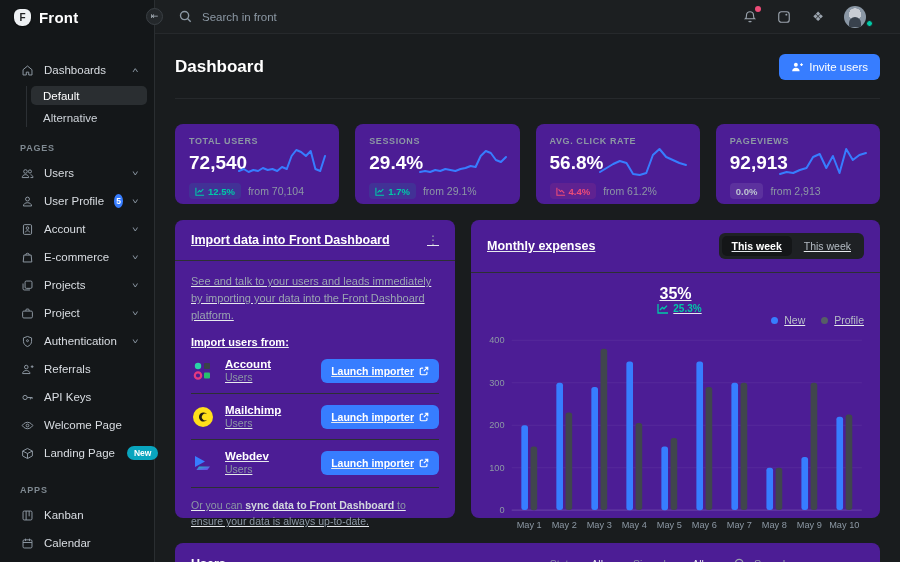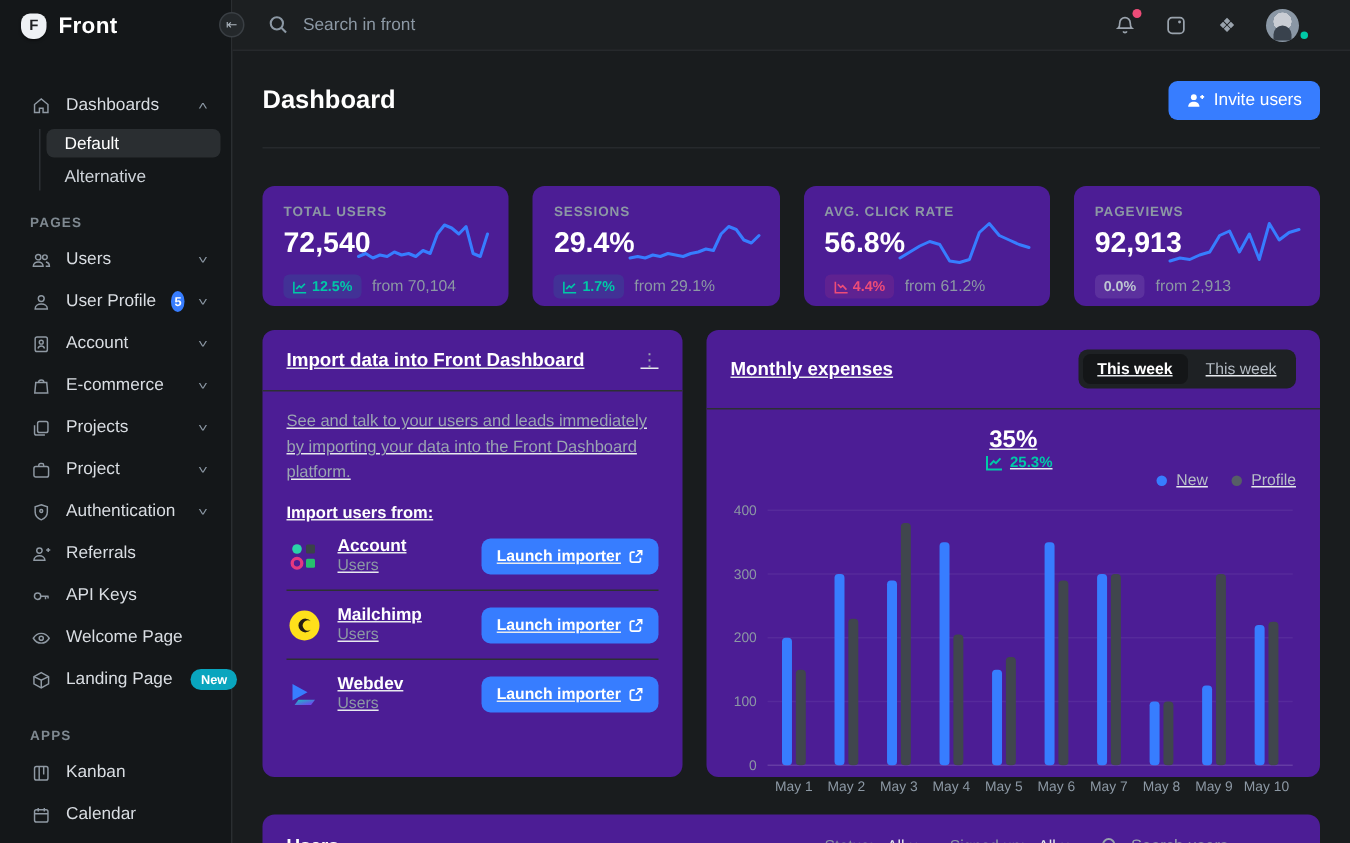--- a/index.html
+++ b/index.html
@@ -477,20 +477,23 @@
                     <div class="imp-name">Webdev</div>
                     <div class="imp-sub">Users</div>
                   </span>
                   <button class="btn-launch">Launch importer<svg width="10" height="10" viewBox="0 0 12 12" fill="none" stroke="#fff" stroke-width="1.4">
                       <path d="M5 2.5H2.8A1.3 1.3 0 0 0 1.5 3.8v5.4a1.3 1.3 0 0 0 1.3 1.3h5.4A1.3 1.3 0 0 0 9.5 9.2V7"></path>
                       <path d="M7 1.5h3.5V5 M10.2 1.8 5.8 6.2"></path>
                     </svg></button>
                 </div>
               </div>
           </div>
+          <div class="import-foot">
+            <span>Or you can </span><b>sync data to Front Dashboard</b><span> to ensure your data is always up-to-date.</span>
+          </div>
         </section>
 
         <section class="card expenses-card">
           <div class="card-head">
             <div class="card-title">Monthly expenses</div>
             <div class="seg" id="seg-toggle">
                 <div class="seg-btn active">This week</div>
                 <div class="seg-btn">This week</div>
               </div>
           </div>

